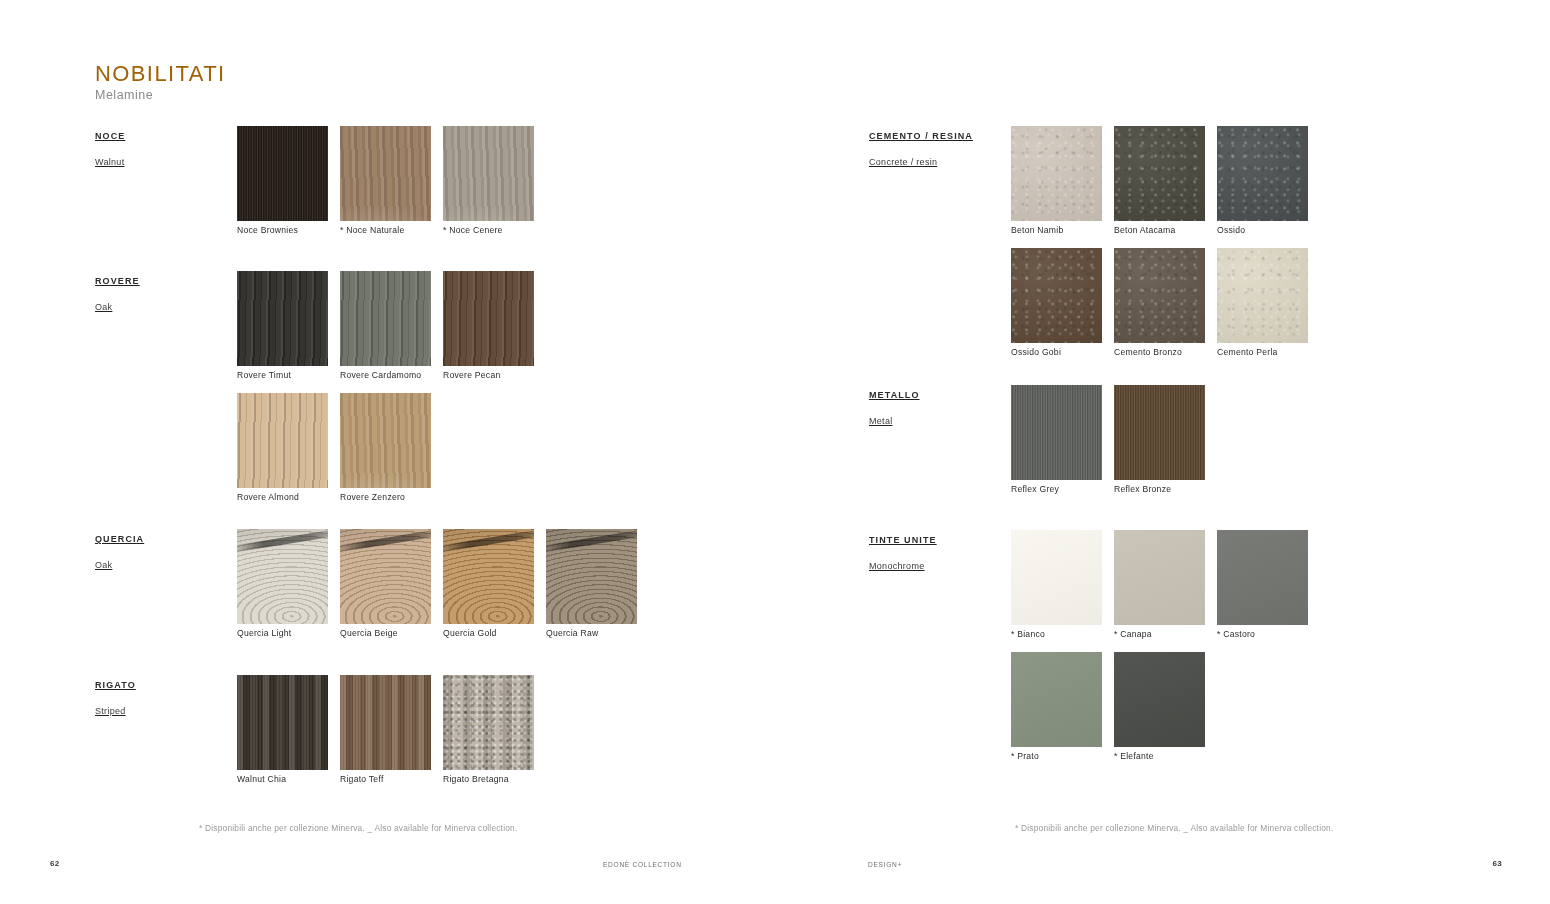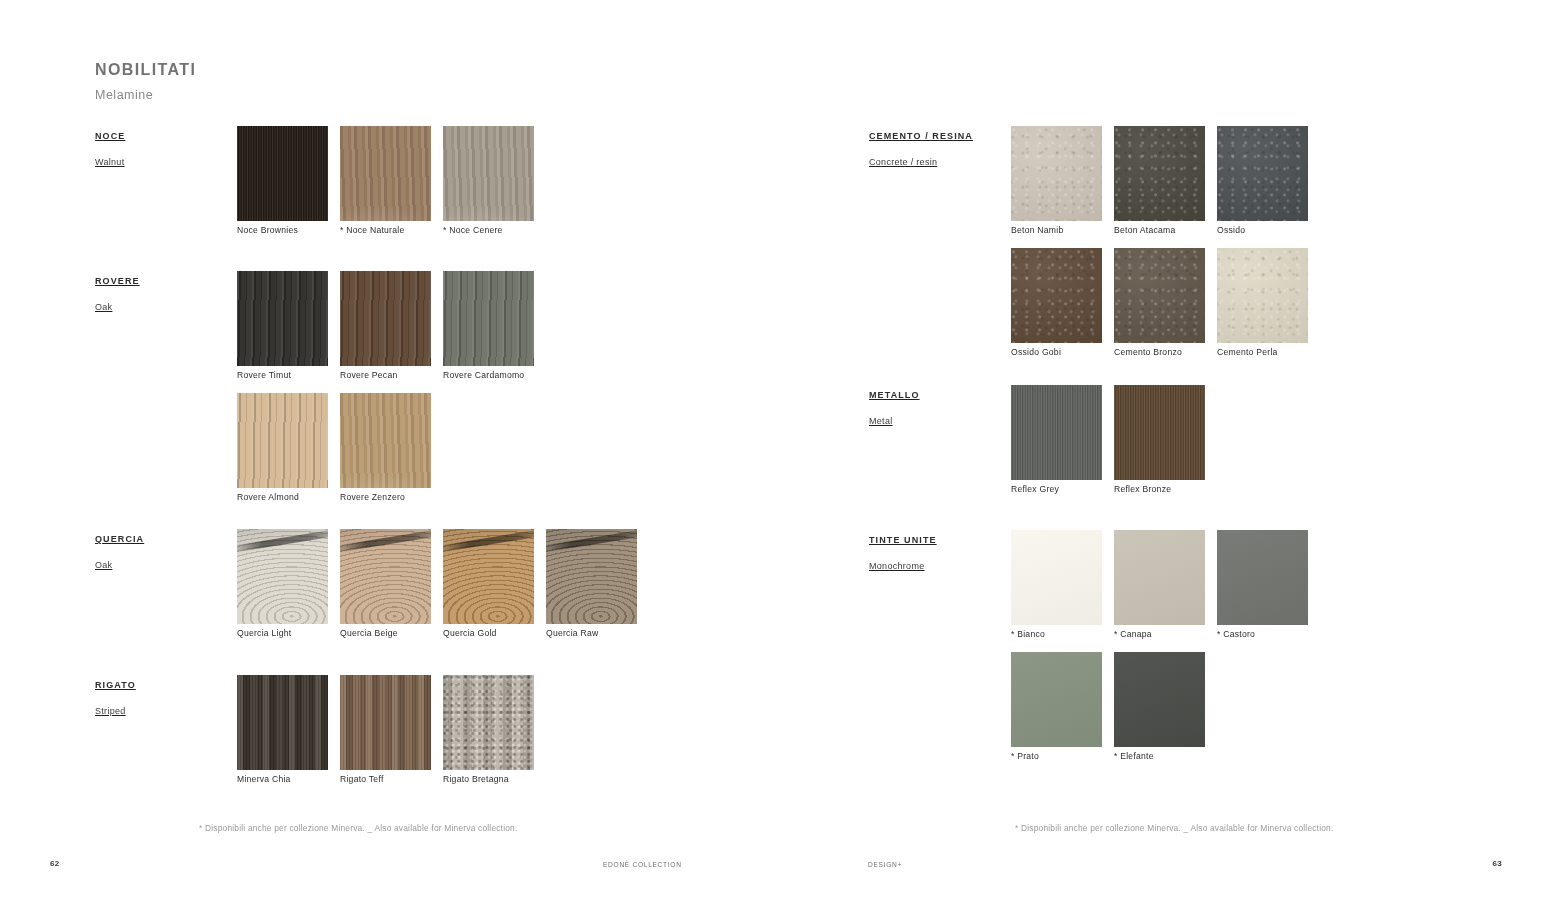--- a/index.html
+++ b/index.html
@@ -12,21 +12,21 @@
     position:relative;
   }
   .spread{position:absolute;inset:0;display:flex;}
   .page{position:relative;height:904px;}
   .page-left{width:775px;}
   .page-right{width:775px;}
 
   
   .doc-title{
     position:absolute;left:95px;top:61px;
-    font-size:16px;letter-spacing:1.4px;font-weight:700;color:#737373;
+    font-size:22px;letter-spacing:1.4px;font-weight:400;color:#a16207;
   }
   .doc-subtitle{
     position:absolute;left:95px;top:88px;
     font-size:12.5px;letter-spacing:.5px;font-weight:400;color:#8a8a8a;
   }
 
   
   .cat{position:absolute;}
   .cat-head{position:absolute;left:0;top:0;width:100px;text-decoration:underline;}
   .cat-name{
@@ -187,27 +187,27 @@
             <div class="cat-name">ROVERE</div>
             <div class="cat-sub">Oak</div>
           </div>
           <div class="rows">
             <div class="row">
               <div class="cell">
                 <div class="sw t-oak" style="background-color: rgb(46, 45, 41);"></div>
                 <div class="sw-lbl">Rovere Timut</div>
               </div>
               <div class="cell">
+                <div class="sw t-oak" style="background-color: rgb(107, 111, 101);"></div>
+                <div class="sw-lbl">Rovere Cardamomo</div>
+              </div>
+              <div class="cell">
                 <div class="sw t-oak" style="background-color: rgb(94, 70, 50);"></div>
                 <div class="sw-lbl">Rovere Pecan</div>
               </div>
-              <div class="cell">
-                <div class="sw t-oak" style="background-color: rgb(107, 111, 101);"></div>
-                <div class="sw-lbl">Rovere Cardamomo</div>
-              </div>
             </div>
             <div class="row">
               <div class="cell">
                 <div class="sw t-oak" style="background-color: rgb(214, 184, 148);"></div>
                 <div class="sw-lbl">Rovere Almond</div>
               </div>
               <div class="cell">
                 <div class="sw t-walnut" style="background-color: rgb(185, 155, 114);"></div>
                 <div class="sw-lbl">Rovere Zenzero</div>
               </div>
@@ -242,21 +242,21 @@
         </div>
         <div class="cat" style="left: 95px; top: 679px;">
           <div class="cat-head">
             <div class="cat-name">RIGATO</div>
             <div class="cat-sub">Striped</div>
           </div>
           <div class="rows">
             <div class="row">
               <div class="cell">
                 <div class="sw t-stripe" style="background-color: rgb(59, 51, 43);"></div>
-                <div class="sw-lbl">Minerva Chia</div>
+                <div class="sw-lbl">Walnut Chia</div>
               </div>
               <div class="cell">
                 <div class="sw t-stripe" style="background-color: rgb(123, 96, 72);"></div>
                 <div class="sw-lbl">Rigato Teff</div>
               </div>
               <div class="cell">
                 <div class="sw t-stone" style="background-color: rgb(182, 173, 160);"></div>
                 <div class="sw-lbl">Rigato Bretagna</div>
               </div>
             </div>

